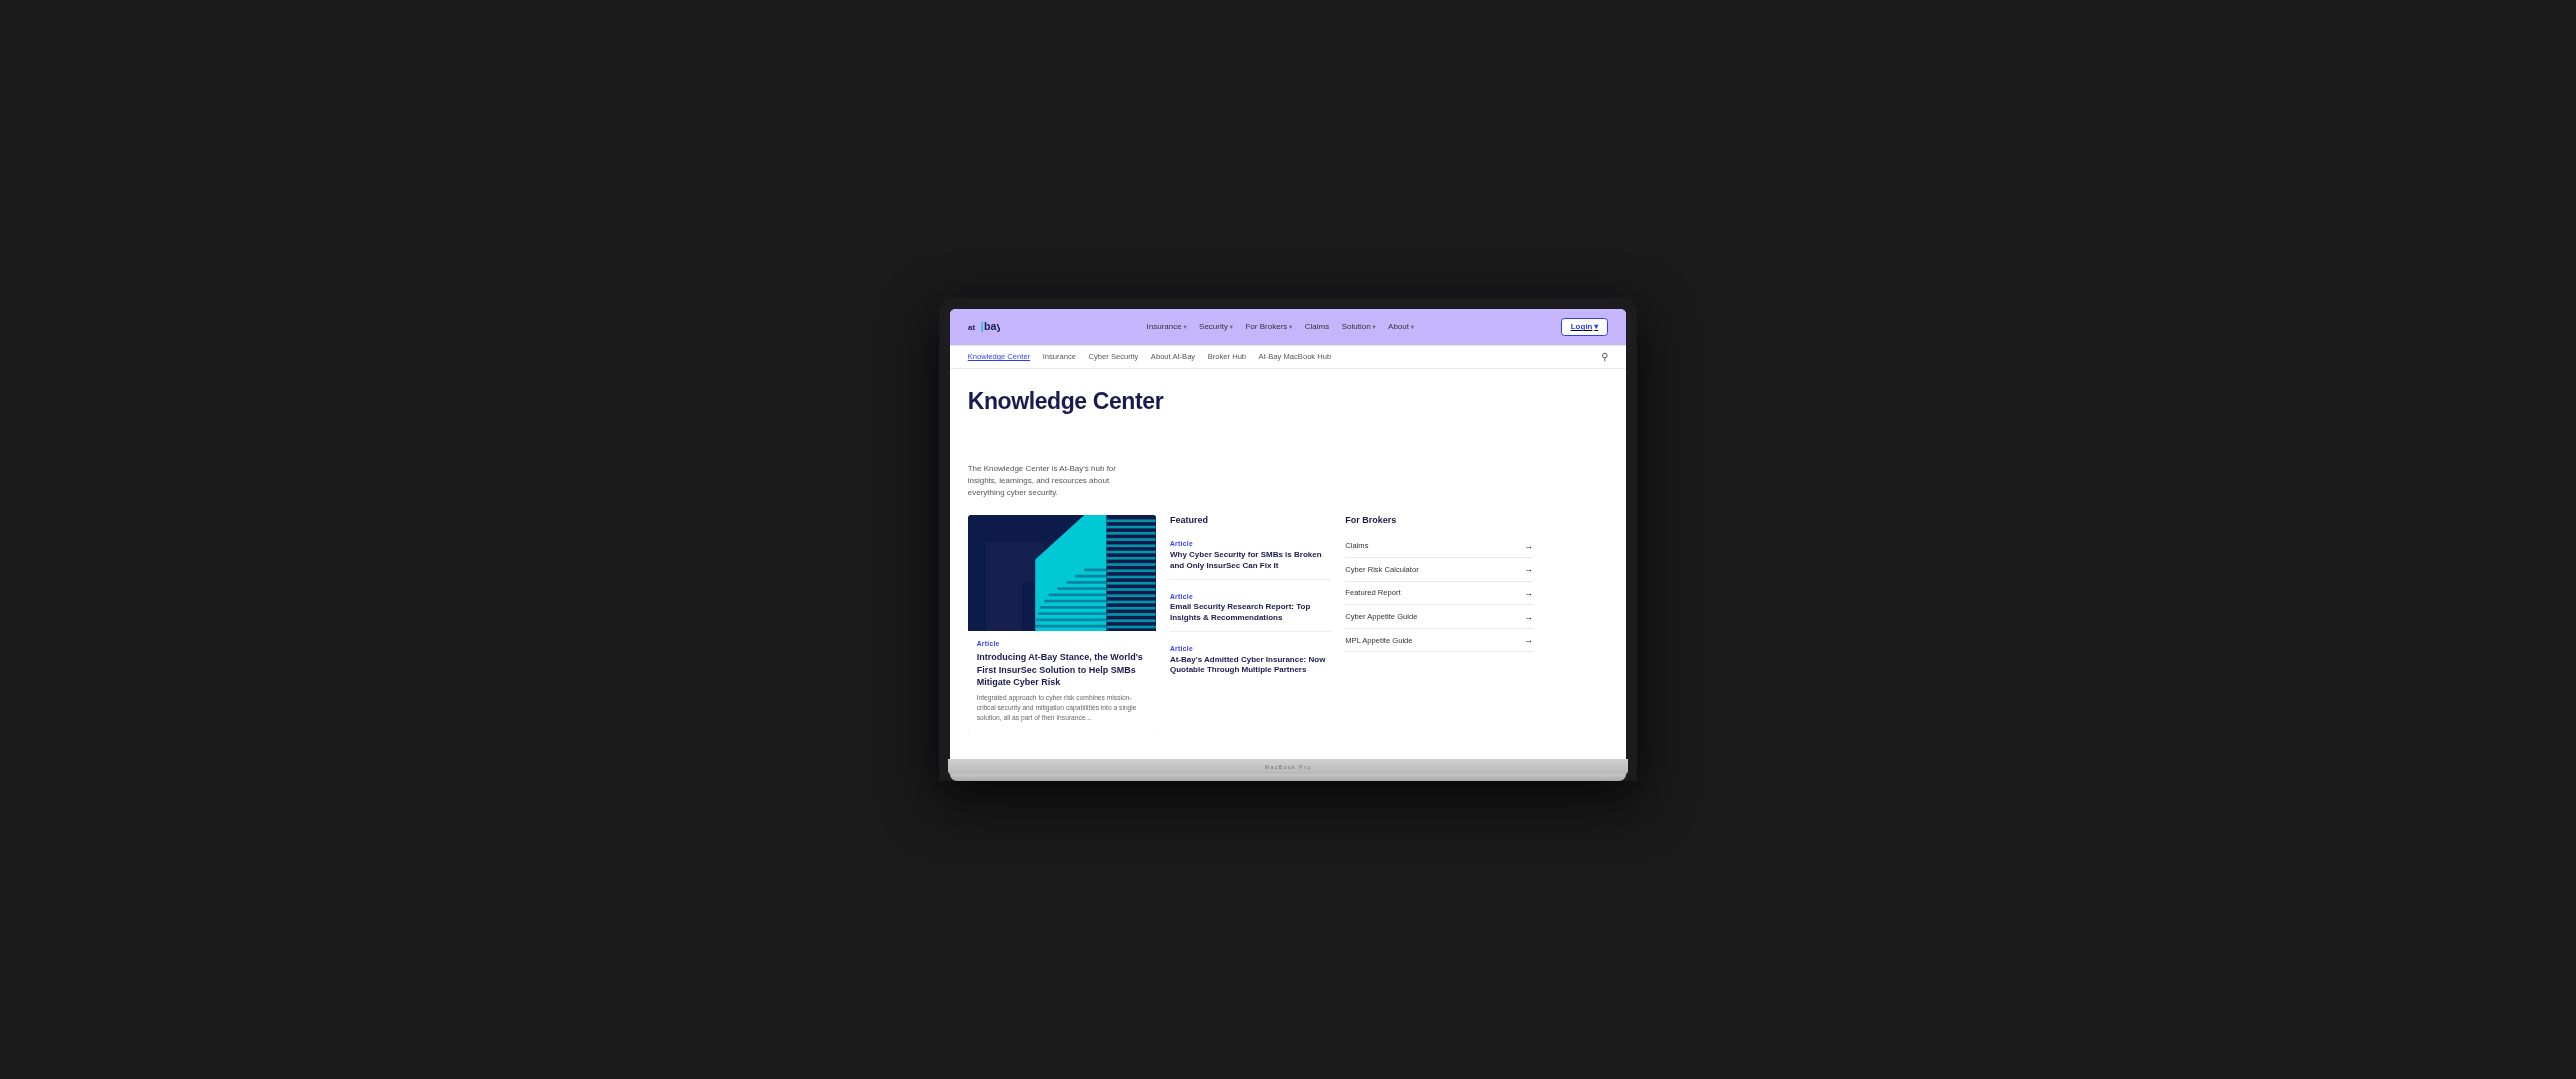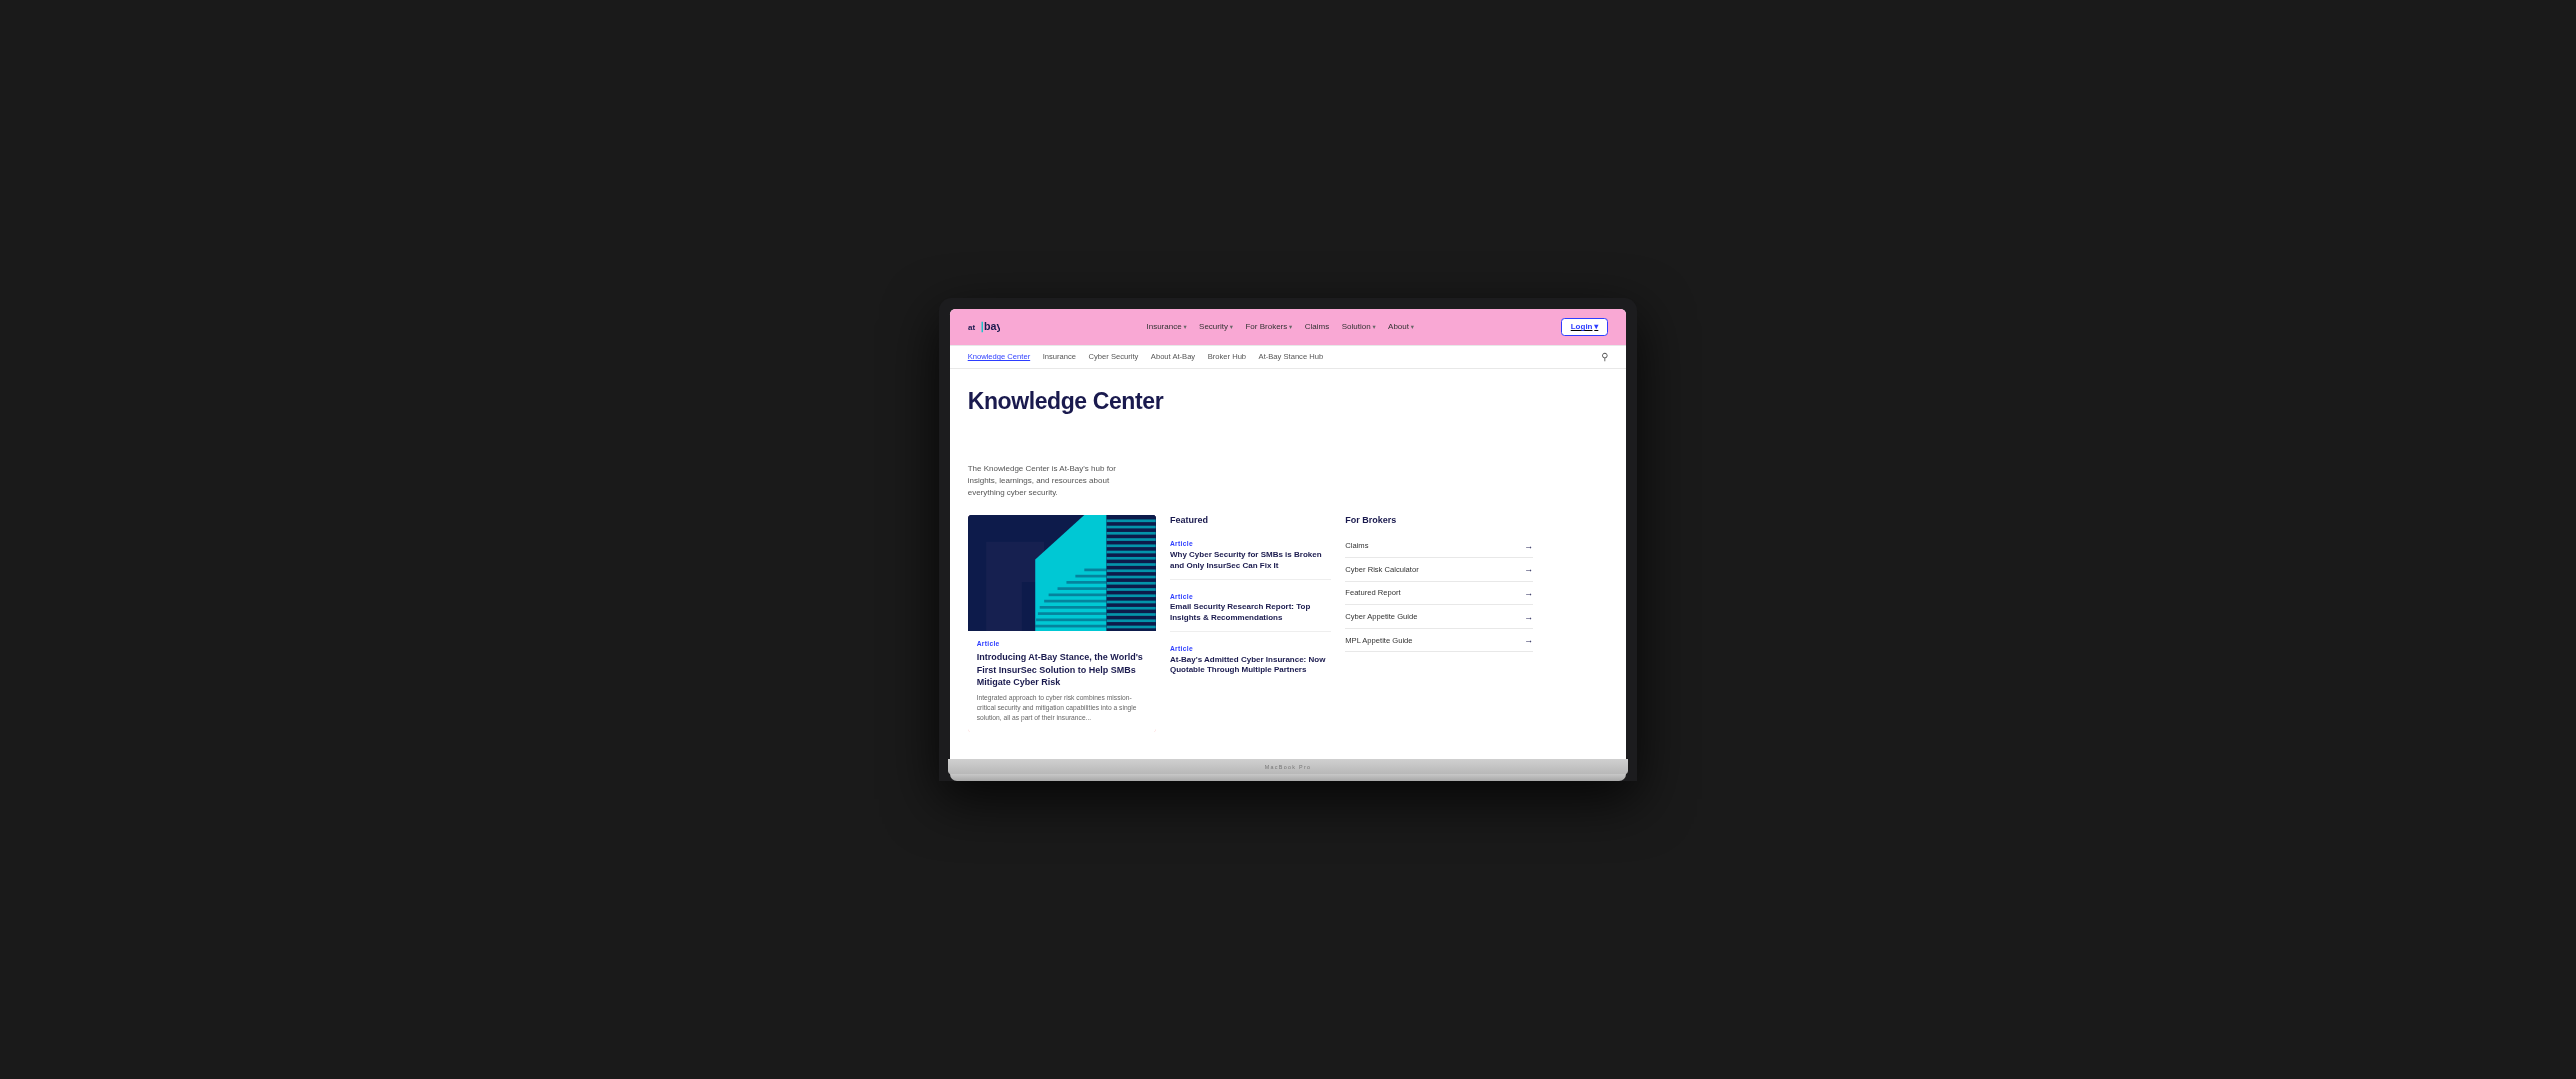--- a/index.html
+++ b/index.html
@@ -34,21 +34,21 @@
       width: 100%;
     }
 
     
     .nav {
       display: flex;
       align-items: center;
       justify-content: space-between;
       padding: 9px 18px;
       border-bottom: 0.9px solid #e8e8e8;
-      background: #f9a8d4;
+      background: #c4b5fd;
     }
 
     .logo {
       display: flex;
       align-items: center;
       gap: 2.7px;
     }
 
     .nav-links {
       display: flex;
@@ -327,21 +327,21 @@
         </div>
       </nav>
 
       <nav class="secondary-nav">
         <div class="secondary-links">
           <a class="sec-link active">Knowledge Center</a>
           <a class="sec-link">Insurance</a>
           <a class="sec-link">Cyber Security</a>
           <a class="sec-link">About At-Bay</a>
           <a class="sec-link">Broker Hub</a>
-          <a class="sec-link">At-Bay Stance Hub</a>
+          <a class="sec-link">At-Bay MacBook Hub</a>
         </div>
         <span class="search-icon-nav">⚲</span>
       </nav>
 
       <div class="main-content">
         <h1 class="page-title">Knowledge Center</h1>
         <p class="page-subtitle">The Knowledge Center is At-Bay's hub for insights, learnings, and resources about everything cyber security.</p>
 
         <div class="content-grid">
 

